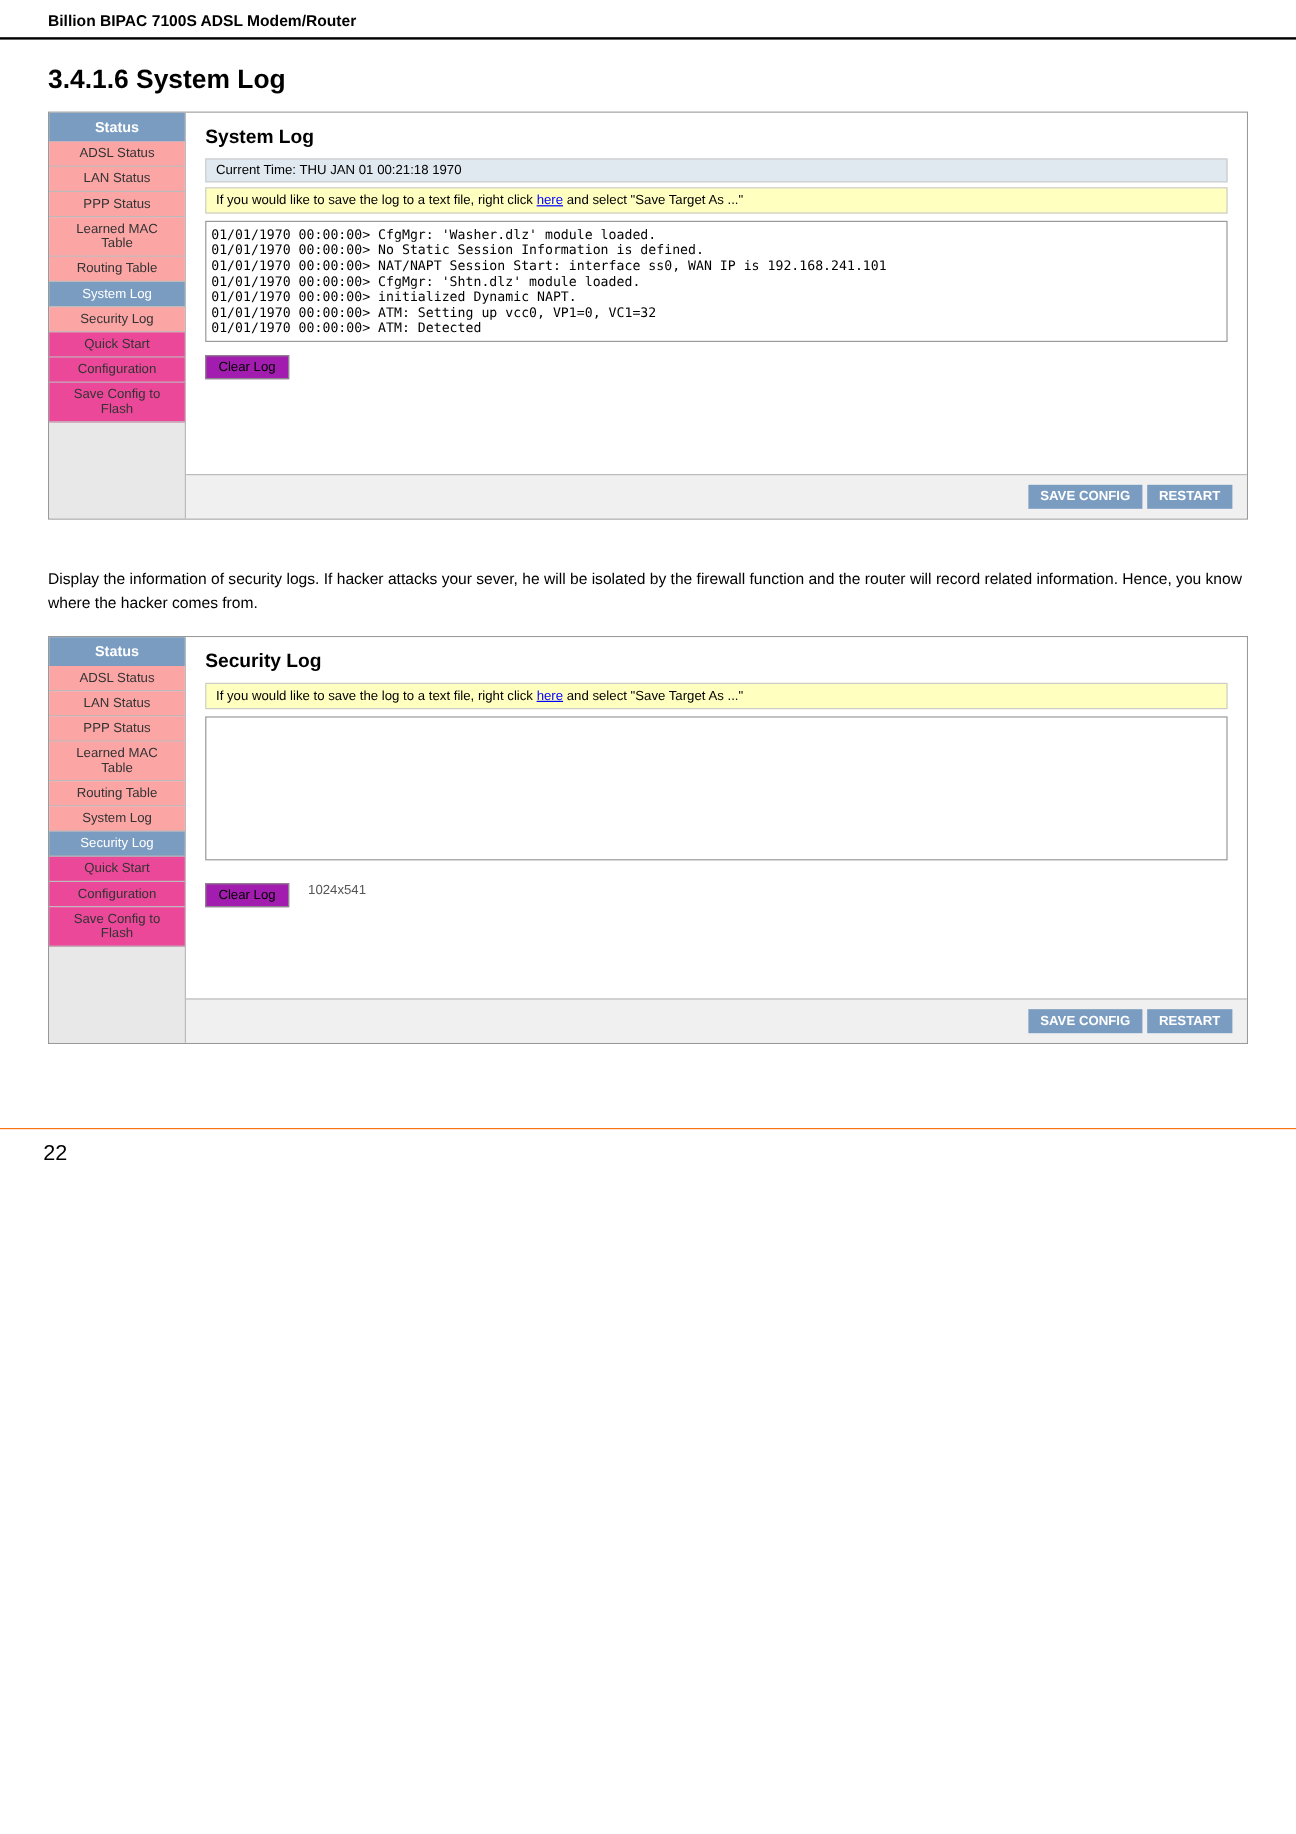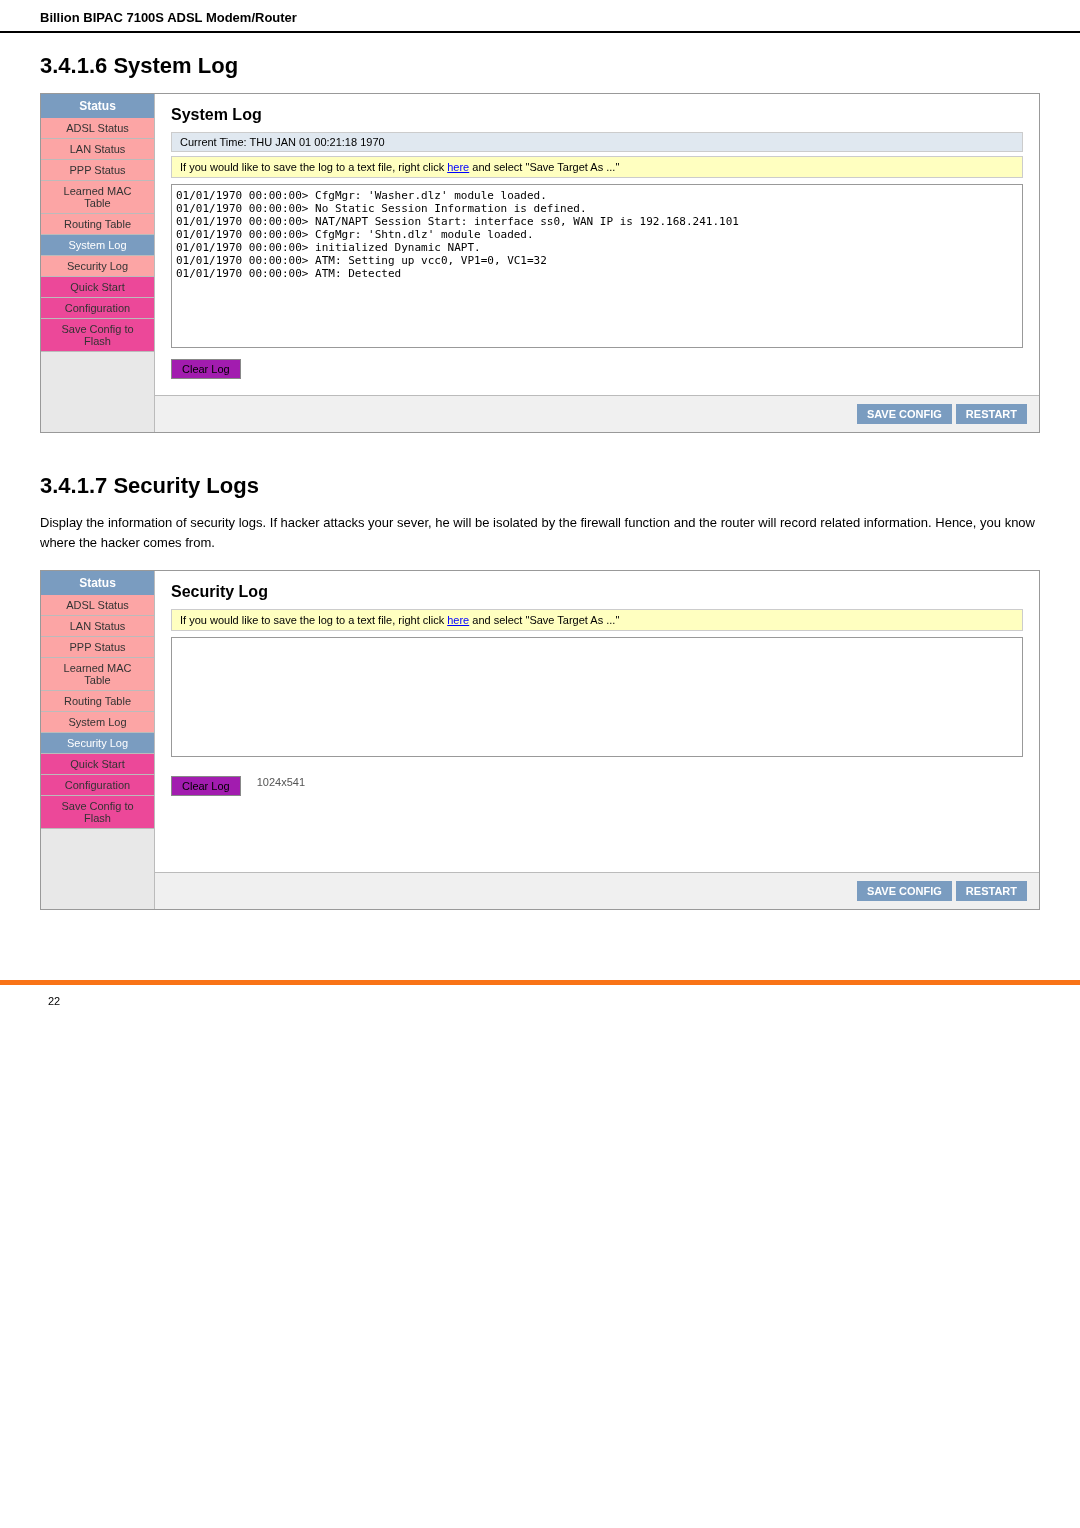--- a/index.html
+++ b/index.html
@@ -111,21 +111,21 @@
     .current-time-bar {
       background: #e0e8f0;
       border: 1px solid #ccc;
       padding: 3px 8px;
       font-size: 11px;
       margin-bottom: 4px;
     }
 
     .log-textarea {
       width: 100%;
-      height: 164px;
+      height: 101px;
       border: 1px solid #999;
       font-size: 11px;
       font-family: monospace;
       padding: 4px;
       background: #fff;
       resize: none;
       overflow-y: scroll;
     }
 
     .log-textarea-security {
@@ -163,23 +163,23 @@
       color: #fff;
       border: none;
       padding: 4px 10px;
       font-size: 11px;
       font-weight: bold;
       cursor: pointer;
       text-transform: uppercase;
     }
 
     .page-footer {
-      padding: 10px 48px;
-      font-size: 11px;
-      border-top: 5px solid #f97316;
+      padding: 10px 36px;
+      font-size: 18px;
+      border-top: 1px solid #f97316;
       margin-top: 10px;
     }
 
     .panel-wrapper {
       display: flex;
       flex-direction: column;
       flex: 1;
     }
   </style>
 </head>
@@ -230,21 +230,20 @@
         </div>
         <div class="bottom-bar">
           <button class="bottom-btn">SAVE CONFIG</button>
           <button class="bottom-btn">RESTART</button>
         </div>
       </div>
     </div>
   </div>
 
   <div class="section">
-    <div class="section-title">3.4.1.7 Security Logs</div>
     <div class="section-desc">Display the information of security logs. If hacker attacks your sever, he will be isolated by the firewall function and the router will record related information. Hence, you know where the hacker comes from.</div>
 
     <div class="router-panel">
 
       <div class="sidebar">
         <div class="sidebar-header">Status</div>
         <div class="sidebar-item">ADSL Status</div>
         <div class="sidebar-item">LAN Status</div>
         <div class="sidebar-item">PPP Status</div>
         <div class="sidebar-item">Learned MAC Table</div>

